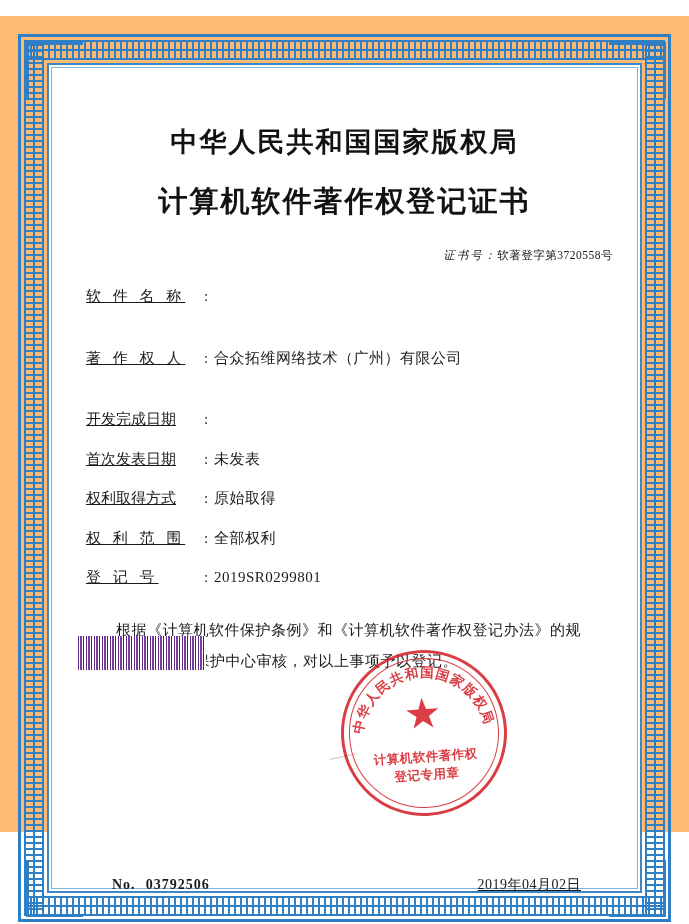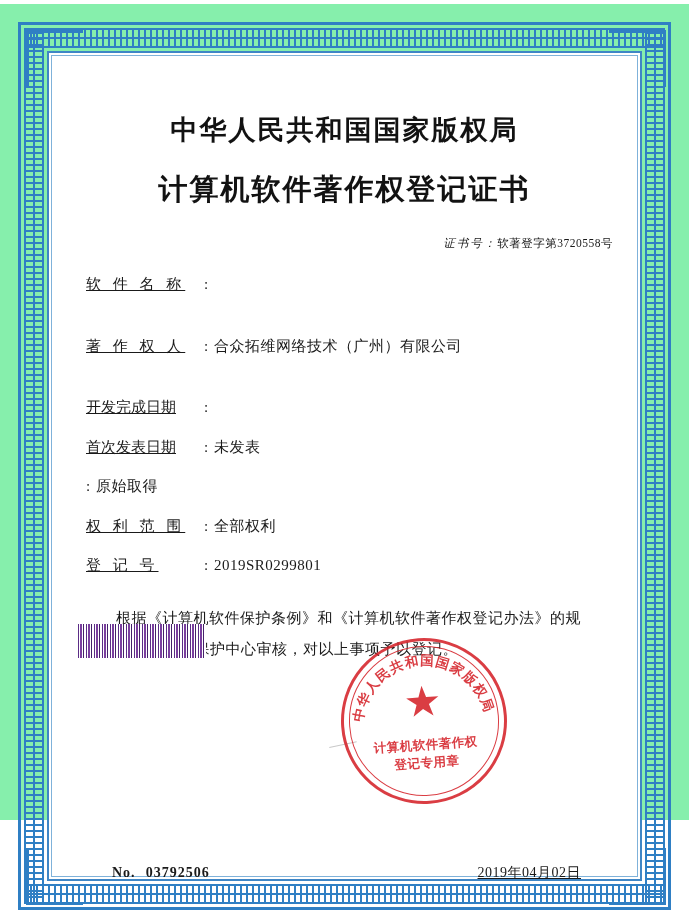--- a/index.html
+++ b/index.html
@@ -11,24 +11,24 @@
     width: 689px;
     height: 924px;
     font-family: "Liberation Serif", serif;
     color: #1a1a1a;
     position: relative;
     overflow: hidden;
   }
 
   .certificate {
     position: absolute;
-    left: 0; top: 4px;
+    left: 0; top: 16px;
     width: 689px;
     height: 816px;
-    background: #86efac;
+    background: #fdba74;
   }
 
   
   .frame-outer {
     position: absolute;
     left: 18px;
     top: 18px;
     width: 653px;
     height: 888px;
     box-sizing: border-box;
@@ -326,20 +326,21 @@
         <div class="field-colon">:</div>
       </div>
 
       <div class="field-row">
         <div class="field-label tight">首次发表日期</div>
         <div class="field-colon">:</div>
         <div class="field-value">未发表</div>
       </div>
 
       <div class="field-row">
+        <div class="field-label tight">权利取得方式</div>
         <div class="field-colon">:</div>
         <div class="field-value">原始取得</div>
       </div>
 
       <div class="field-row">
         <div class="field-label">权 利 范 围</div>
         <div class="field-colon">:</div>
         <div class="field-value">全部权利</div>
       </div>
 

